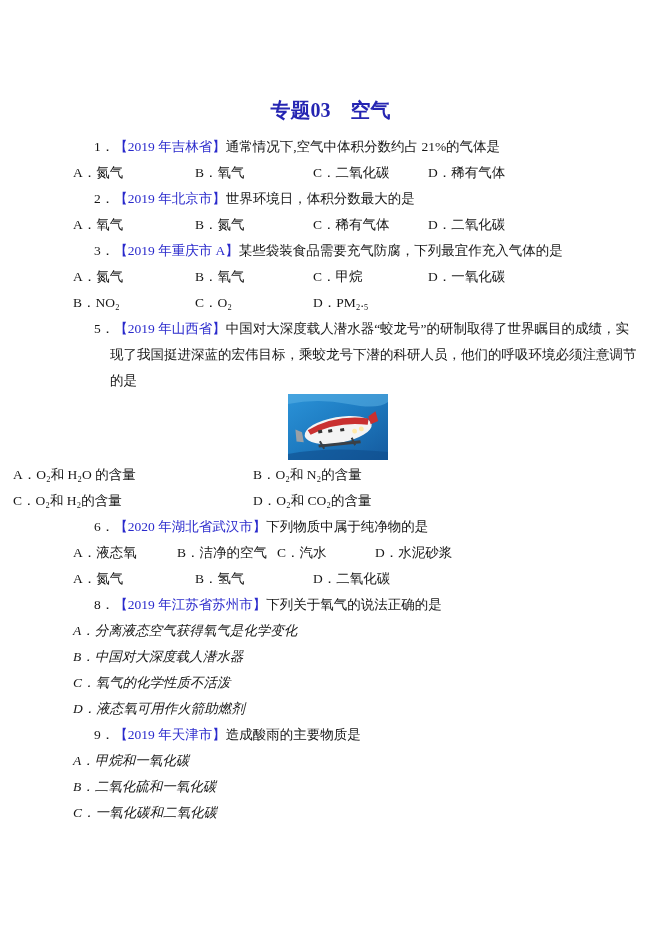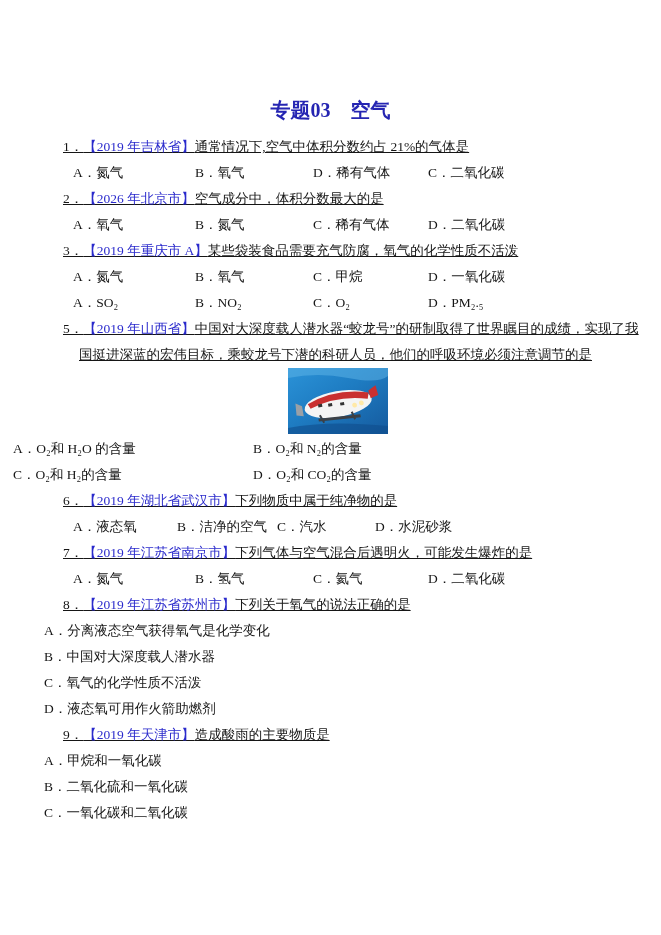--- a/index.html
+++ b/index.html
@@ -20,85 +20,83 @@
     font-weight:bold;
     color:#2525b2;
     line-height:26px;
     white-space:pre;
     margin:0 0 11px 0;
   }
   .q{margin:0;}
   .stem{
     margin:0;
     line-height:26px;
-    padding-left:79px;
+    padding-left:110px;
     padding-right:22px;
     text-indent:-16px;
-    text-decoration:underline;
   }
   .q-num{color:#161616;}
   .q-tag{color:#2a2acc;}
   .opt-row{
     display:grid;
     padding-left:73px;
     line-height:26px;
     margin:0;
   }
   .row4{grid-template-columns:122px 118px 115px 1fr;}
   .row4.tight{grid-template-columns:104px 100px 98px 1fr;}
   .row2{grid-template-columns:240px 1fr;padding-left:13px;}
-  .opt-stack{margin:0;padding-left:44px;line-height:26px;}
+  .opt-stack{margin:0;padding-left:73px;line-height:26px;font-style:italic;}
   .figure-wrap{
     height:68px;
     padding-left:288px;
     margin:0;
   }
   .figure-wrap svg{display:block;}
 </style>
 </head>
 <body>
 
 <div class="page">
   <div class="doc">
 
     <h1 class="doc-title">专题03    空气</h1>
 
     <div class="q">
       <p class="stem"><span class="q-num">1．</span><span class="q-tag">【2019 年吉林省】</span><span>通常情况下,空气中体积分数约占 21%的气体是</span></p>
       <p class="opt-row row4">
         <span>A．氮气</span>
         <span>B．氧气</span>
+        <span>C．二氧化碳</span>
         <span>D．稀有气体</span>
-        <span>C．二氧化碳</span>
       </p>
     </div>
 
     <div class="q">
-      <p class="stem"><span class="q-num">2．</span><span class="q-tag">【2026 年北京市】</span><span>空气成分中，体积分数最大的是</span></p>
+      <p class="stem"><span class="q-num">2．</span><span class="q-tag">【2019 年北京市】</span><span>世界环境日，体积分数最大的是</span></p>
       <p class="opt-row row4">
         <span>A．氧气</span>
         <span>B．氮气</span>
         <span>C．稀有气体</span>
         <span>D．二氧化碳</span>
       </p>
     </div>
 
     <div class="q">
-      <p class="stem"><span class="q-num">3．</span><span class="q-tag">【2019 年重庆市 A】</span><span>某些袋装食品需要充气防腐，氧气的化学性质不活泼</span></p>
+      <p class="stem"><span class="q-num">3．</span><span class="q-tag">【2019 年重庆市 A】</span><span>某些袋装食品需要充气防腐，下列最宜作充入气体的是</span></p>
       <p class="opt-row row4">
         <span>A．氮气</span>
         <span>B．氧气</span>
         <span>C．甲烷</span>
         <span>D．一氧化碳</span>
       </p>
     </div>
 
     <div class="q">
       <p class="opt-row row4">
-        <span>A．SO₂</span>
         <span>B．NO₂</span>
         <span>C．O₂</span>
         <span>D．PM₂.₅</span>
       </p>
     </div>
 
     <div class="q">
       <p class="stem"><span class="q-num">5．</span><span class="q-tag">【2019 年山西省】</span><span>中国对大深度载人潜水器“蛟龙号”的研制取得了世界瞩目的成绩，实现了我国挺进深蓝的宏伟目标，乘蛟龙号下潜的科研人员，他们的呼吸环境必须注意调节的是</span></p>
 
       <div class="figure-wrap">
@@ -133,35 +131,33 @@
         <span>A．O₂和 H₂O 的含量</span>
         <span>B．O₂和 N₂的含量</span>
       </p>
       <p class="opt-row row2">
         <span>C．O₂和 H₂的含量</span>
         <span>D．O₂和 CO₂的含量</span>
       </p>
     </div>
 
     <div class="q">
-      <p class="stem"><span class="q-num">6．</span><span class="q-tag">【2019 年湖北省武汉市】</span><span>下列物质中属于纯净物的是</span></p>
+      <p class="stem"><span class="q-num">6．</span><span class="q-tag">【2020 年湖北省武汉市】</span><span>下列物质中属于纯净物的是</span></p>
       <p class="opt-row row4 tight">
         <span>A．液态氧</span>
         <span>B．洁净的空气</span>
         <span>C．汽水</span>
         <span>D．水泥砂浆</span>
       </p>
     </div>
 
     <div class="q">
-      <p class="stem"><span class="q-num">7．</span><span class="q-tag">【2019 年江苏省南京市】</span><span>下列气体与空气混合后遇明火，可能发生爆炸的是</span></p>
       <p class="opt-row row4">
         <span>A．氮气</span>
         <span>B．氢气</span>
-        <span>C．氦气</span>
         <span>D．二氧化碳</span>
       </p>
     </div>
 
     <div class="q">
       <p class="stem"><span class="q-num">8．</span><span class="q-tag">【2019 年江苏省苏州市】</span><span>下列关于氧气的说法正确的是</span></p>
       <p class="opt-stack">A．分离液态空气获得氧气是化学变化</p>
       <p class="opt-stack">B．中国对大深度载人潜水器</p>
       <p class="opt-stack">C．氧气的化学性质不活泼</p>
       <p class="opt-stack">D．液态氧可用作火箭助燃剂</p>

